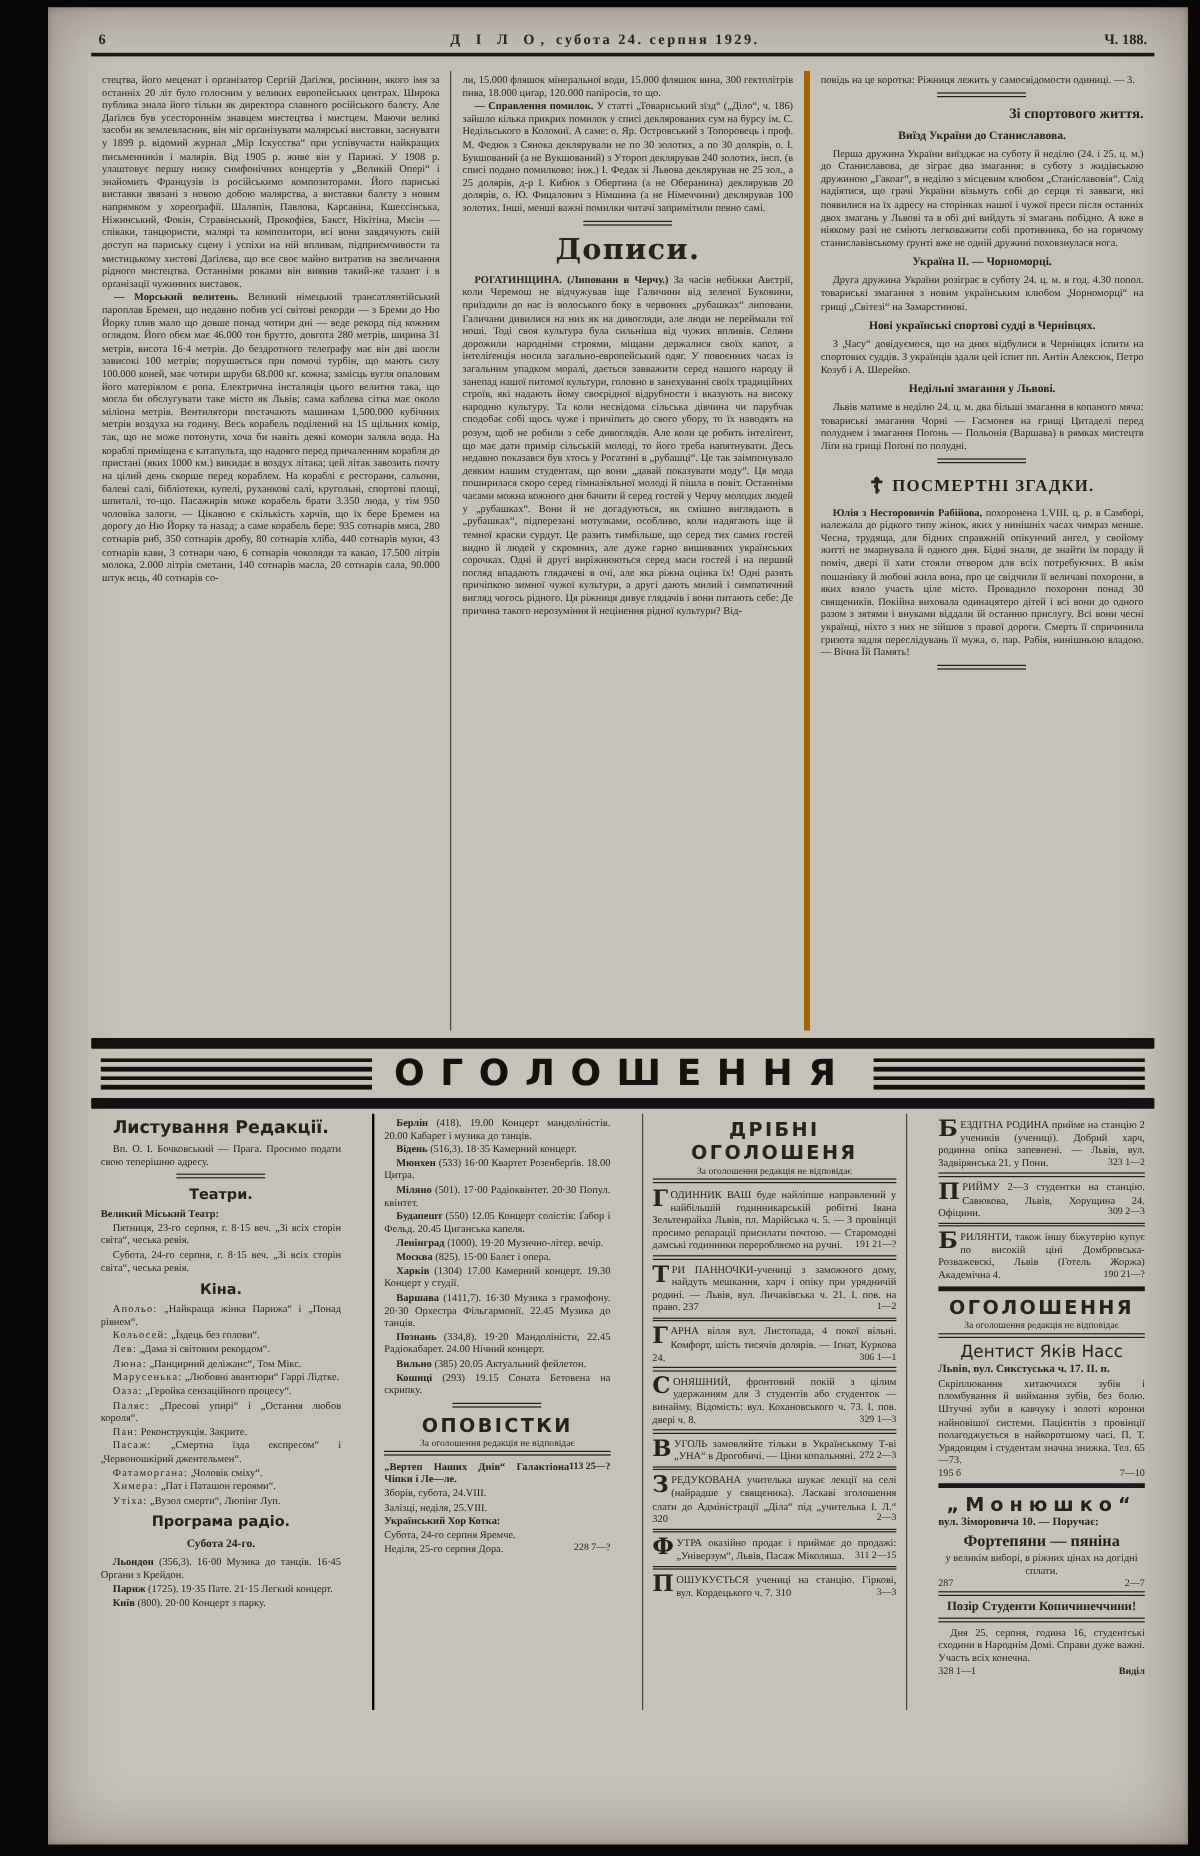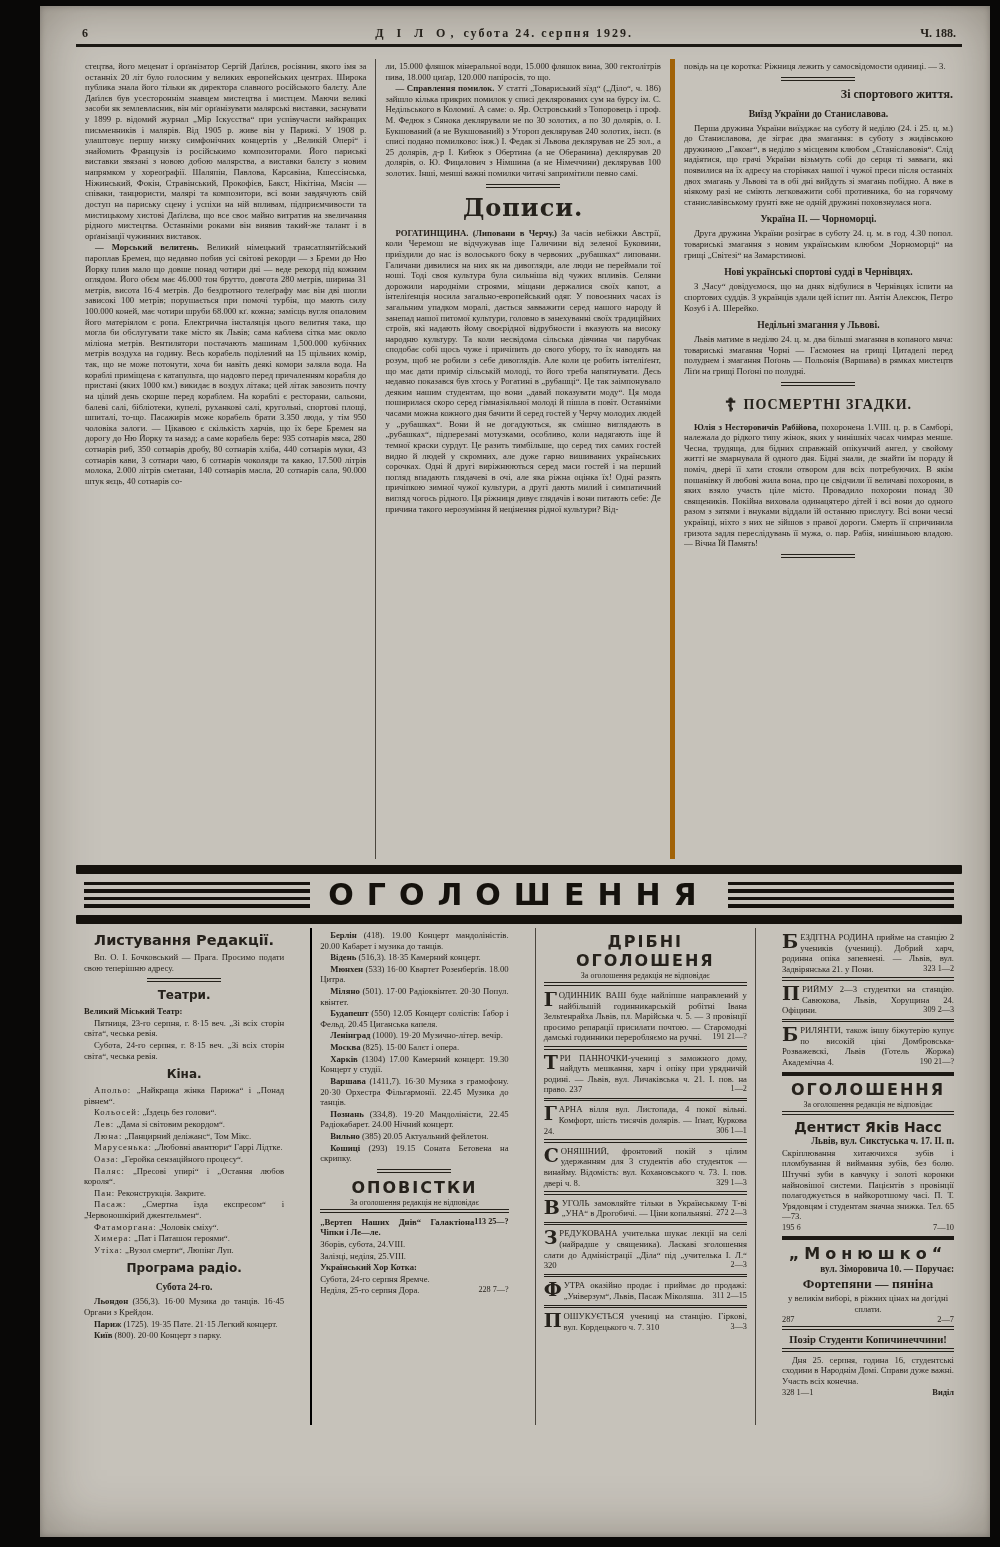--- a/index.html
+++ b/index.html
@@ -63,23 +63,23 @@
   .thick{height:4px;background:#1c1914;margin:4px 0;}
   .city{font-weight:bold;}
   .cn{letter-spacing:1px;}
   .ad{position:relative;margin:2px 0 2px 0;}
   .dropcap{float:left;font-size:19px;line-height:16px;font-weight:bold;
            margin:1px 2px 0 0;font-family:"DejaVu Serif","Liberation Serif",serif;}
   .ref{float:right;font-size:8.2px;}
   .adsep{border-top:1px solid #23201a;border-bottom:1px solid #23201a;height:1.5px;
          margin:3px 0;}
   .refrow{display:flex;justify-content:space-between;font-size:8.4px;margin:0 0 1px 0;}
-  .dent-title{font-weight:bold;font-size:14px;text-align:center;
+  .dent-title{font-weight:normal;font-size:14px;text-align:center;
               font-family:"DejaVu Sans","Liberation Sans",sans-serif;margin:3px 0 1px 0;}
-  .dent-addr{font-weight:bold;font-size:9.3px;text-align:right;margin:0 0 2px 0;}
+  .dent-addr{font-weight:bold;font-size:9.3px;text-align:left;margin:0 0 2px 0;}
   .mon-title{font-weight:bold;font-size:16px;text-align:center;letter-spacing:5px;
              font-family:"DejaVu Sans","Liberation Sans",sans-serif;margin:4px 0 1px 0;}
   .mon-prod{font-weight:bold;font-size:13.5px;text-align:center;margin:2px 0 1px 0;}
   .stud-title{font-weight:bold;font-size:10.6px;text-align:center;margin:2px 0 2px 0;}
   .op-title{font-weight:bold;}
   
   .footer{display:flex;justify-content:space-between;border-top:2px solid #23201a;
           margin-top:4px;padding:4px 4px 0 4px;font-weight:bold;font-size:9.6px;}
 </style>
 </head>

